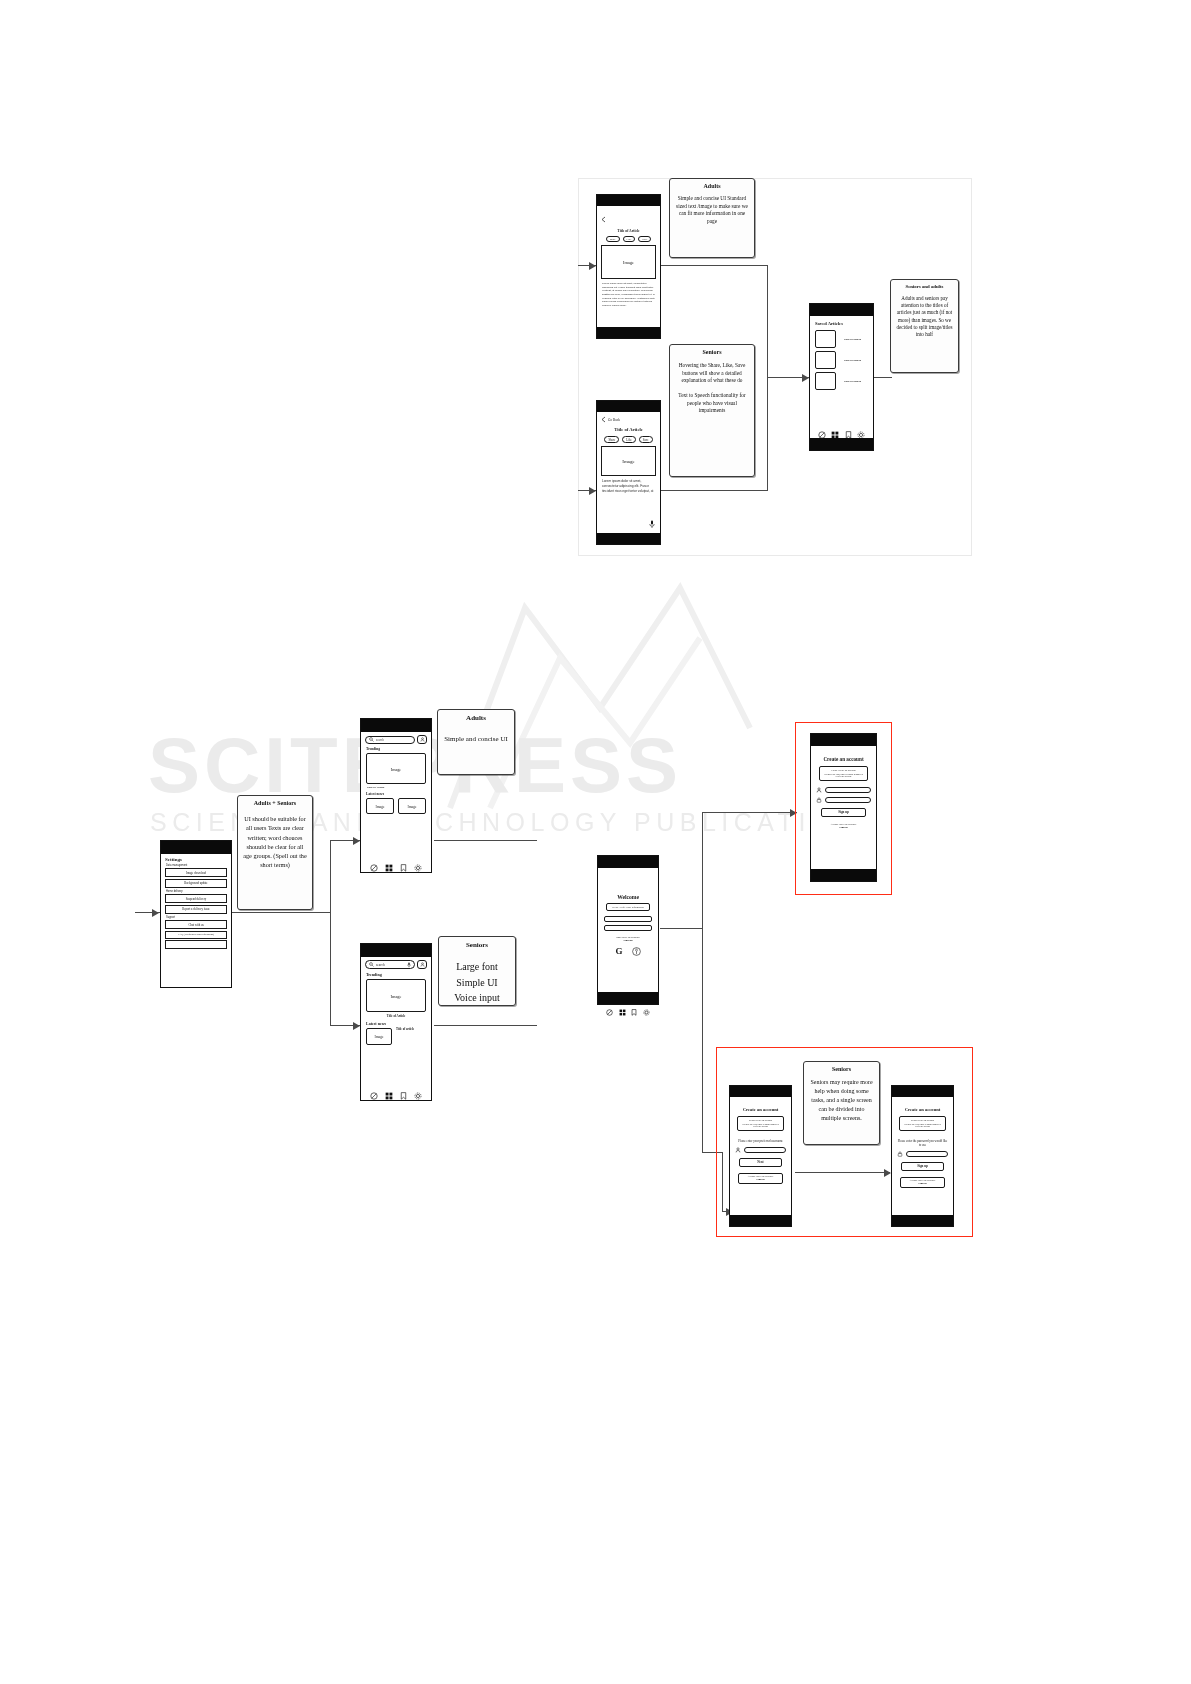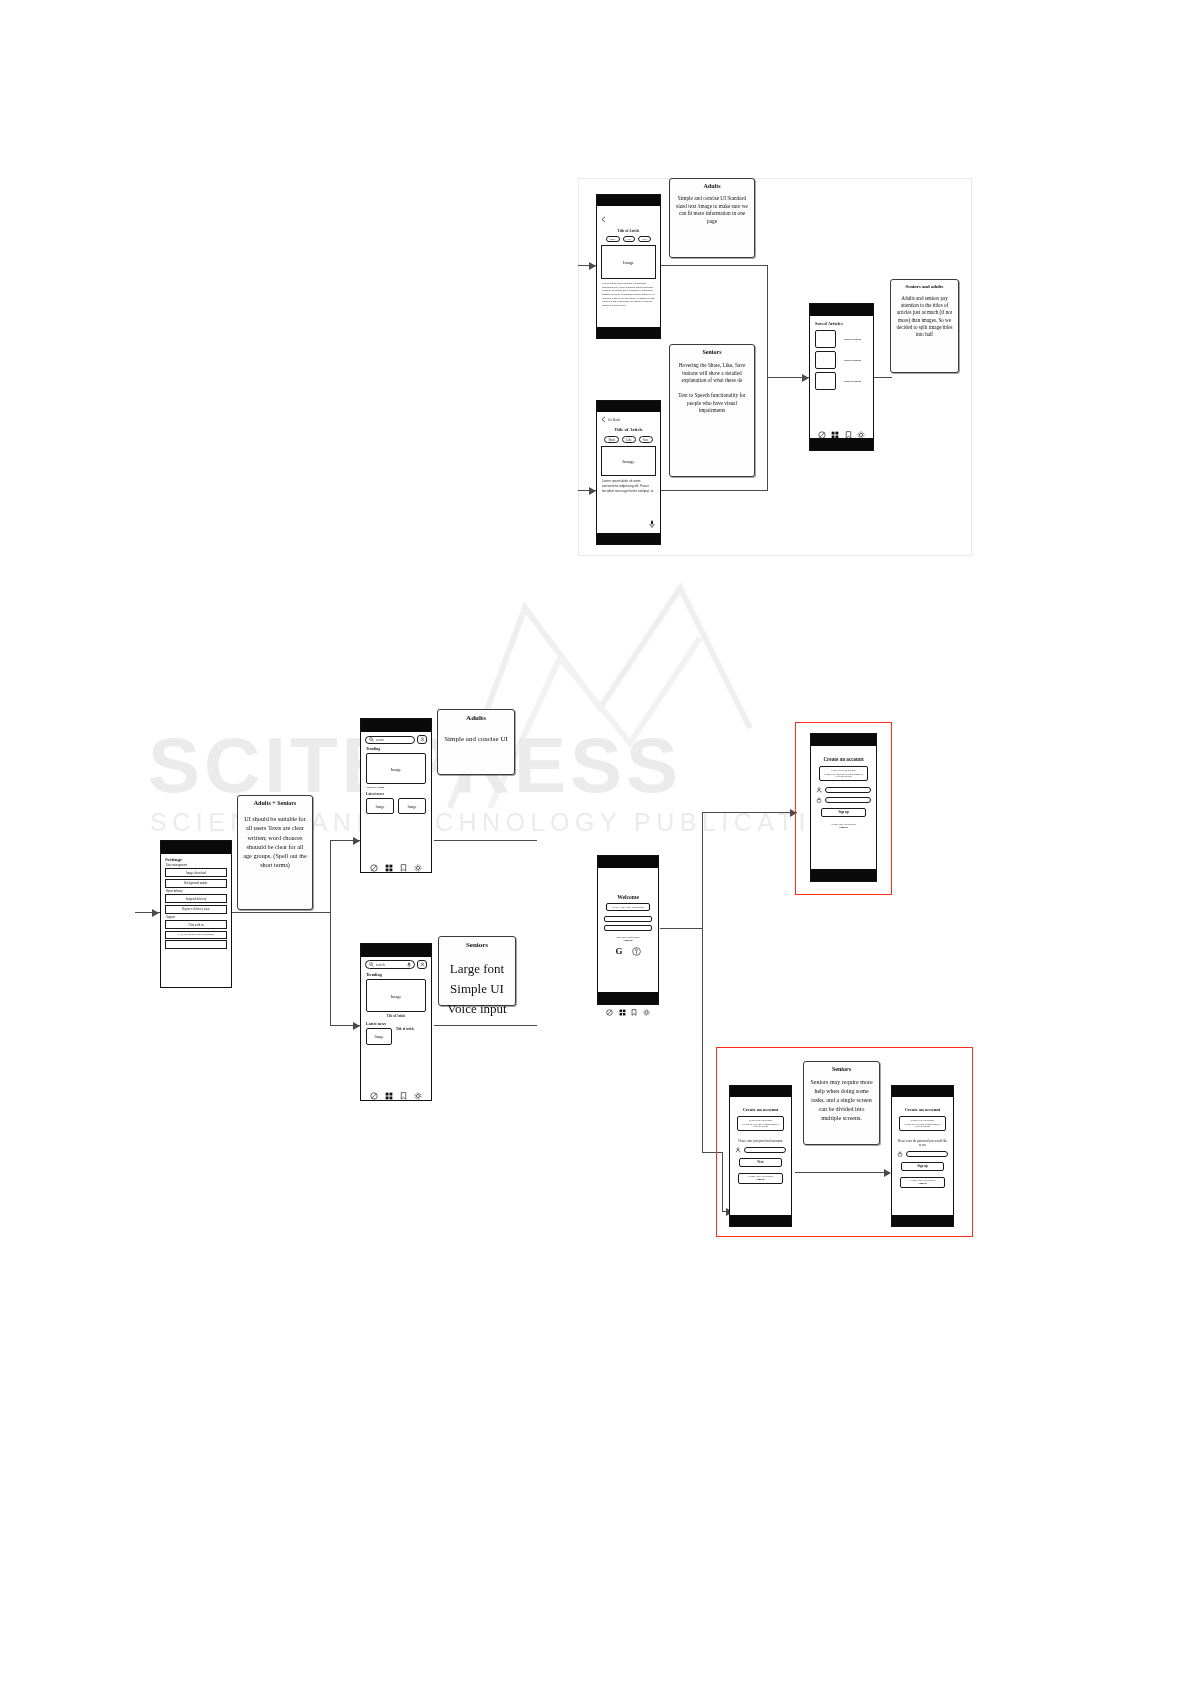--- a/index.html
+++ b/index.html
@@ -501,19 +501,19 @@
   <div class="nt-body" style="font-size:6.2px;line-height:1.5;margin-top:8px;">UI should be suitable for all users Texts are clear written; word chouces shouuld be clear for all age groups. (Spell out the short terms)</div>
 </div>
 
 <div class="note" style="left:437px;top:709px;width:78px;height:66px;padding:4px 5px;">
   <div class="nt-title" style="font-size:7px;">Adults</div>
   <div class="nt-body" style="font-size:7px;line-height:1.5;margin-top:12px;">Simple and concise UI</div>
 </div>
 
 <div class="note" style="left:438px;top:936px;width:78px;height:70px;padding:4px 5px;">
   <div class="nt-title" style="font-size:7px;">Seniors</div>
-  <div class="nt-body" style="font-size:13px;line-height:1.55;margin-top:10px;">Large font Simple UI Voice input</div>
+  <div class="nt-body" style="font-size:10px;line-height:1.55;margin-top:10px;">Large font Simple UI Voice input</div>
 </div>
 
 <div class="note" style="left:803px;top:1061px;width:77px;height:84px;padding:4px 5px;">
   <div class="nt-title" style="font-size:6px;">Seniors</div>
   <div class="nt-body" style="font-size:6px;line-height:1.5;margin-top:6px;">Seniors may require more help when doing some tasks, and a single screen can be divided into multiple screens.</div>
 </div>
 
 </body></html>

